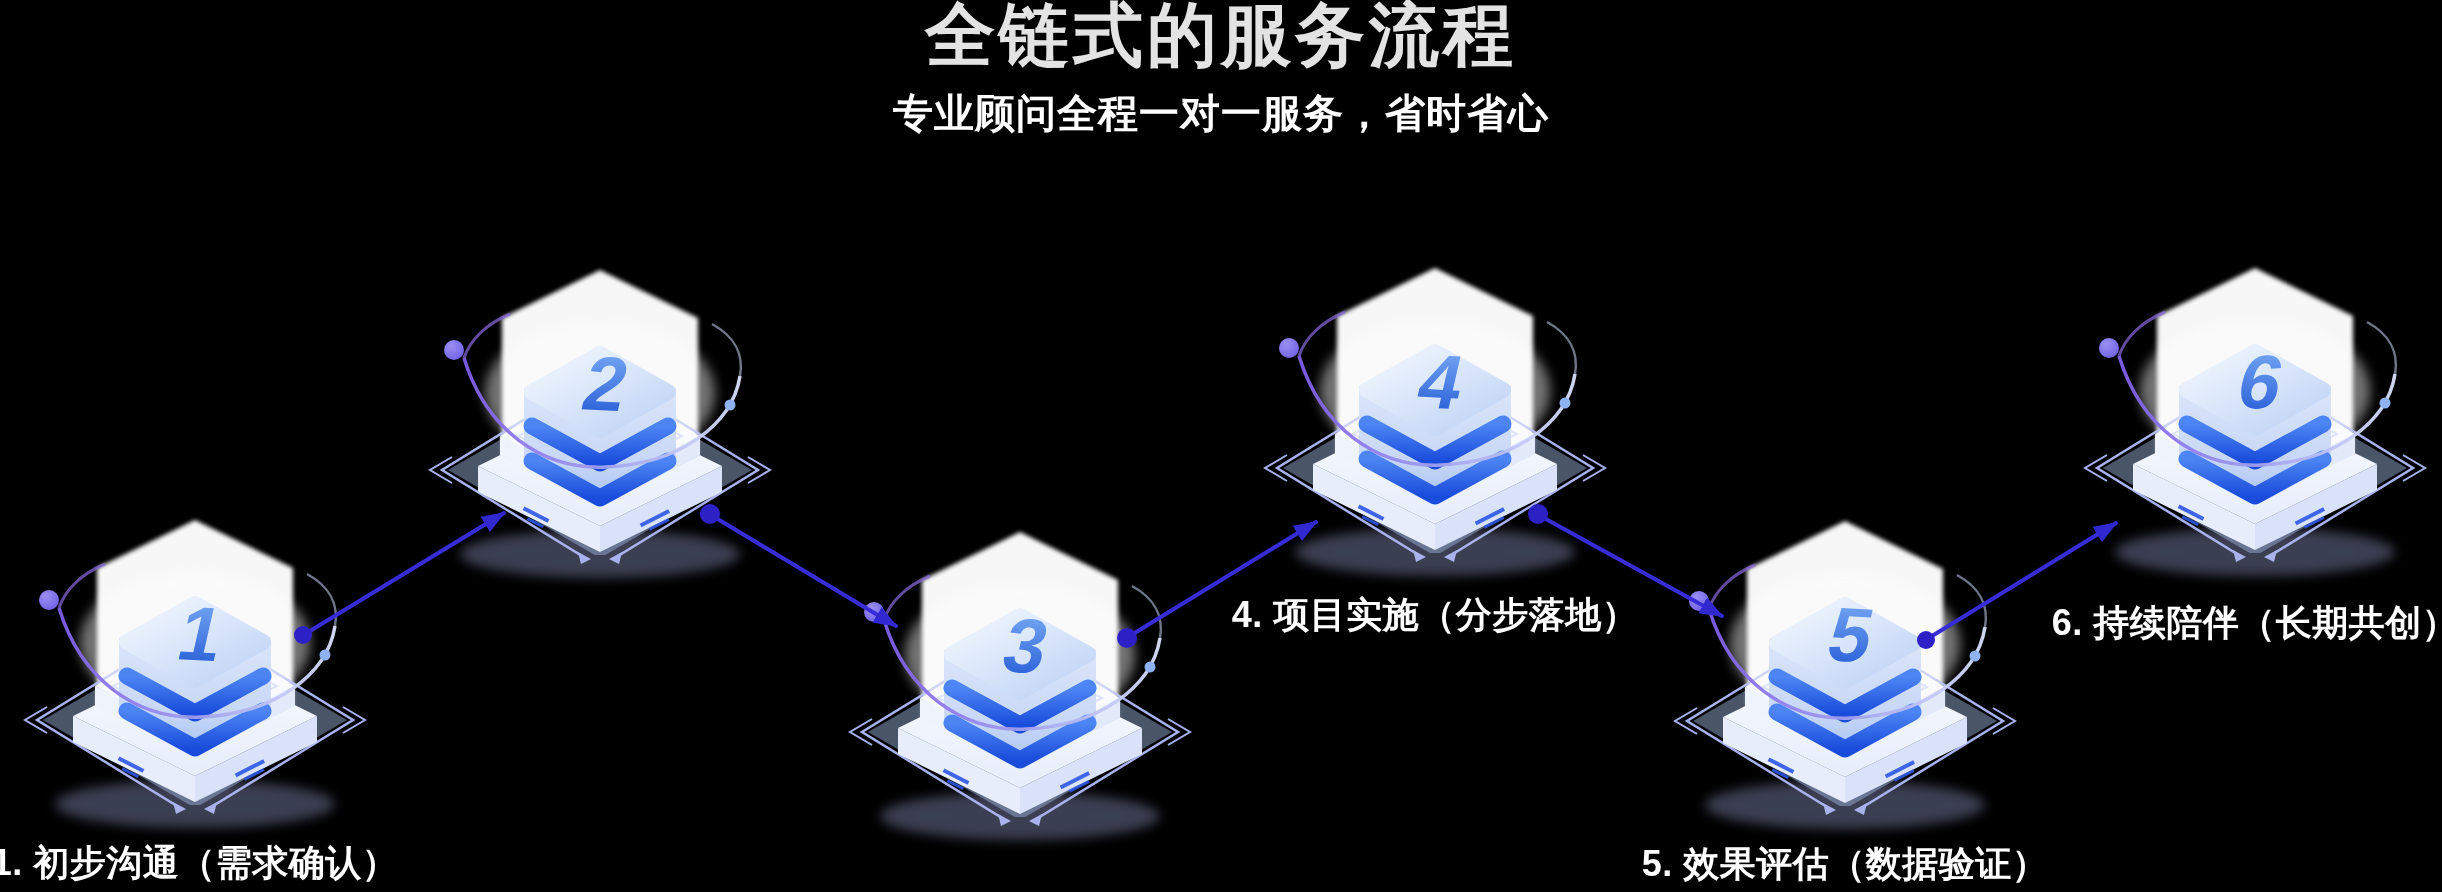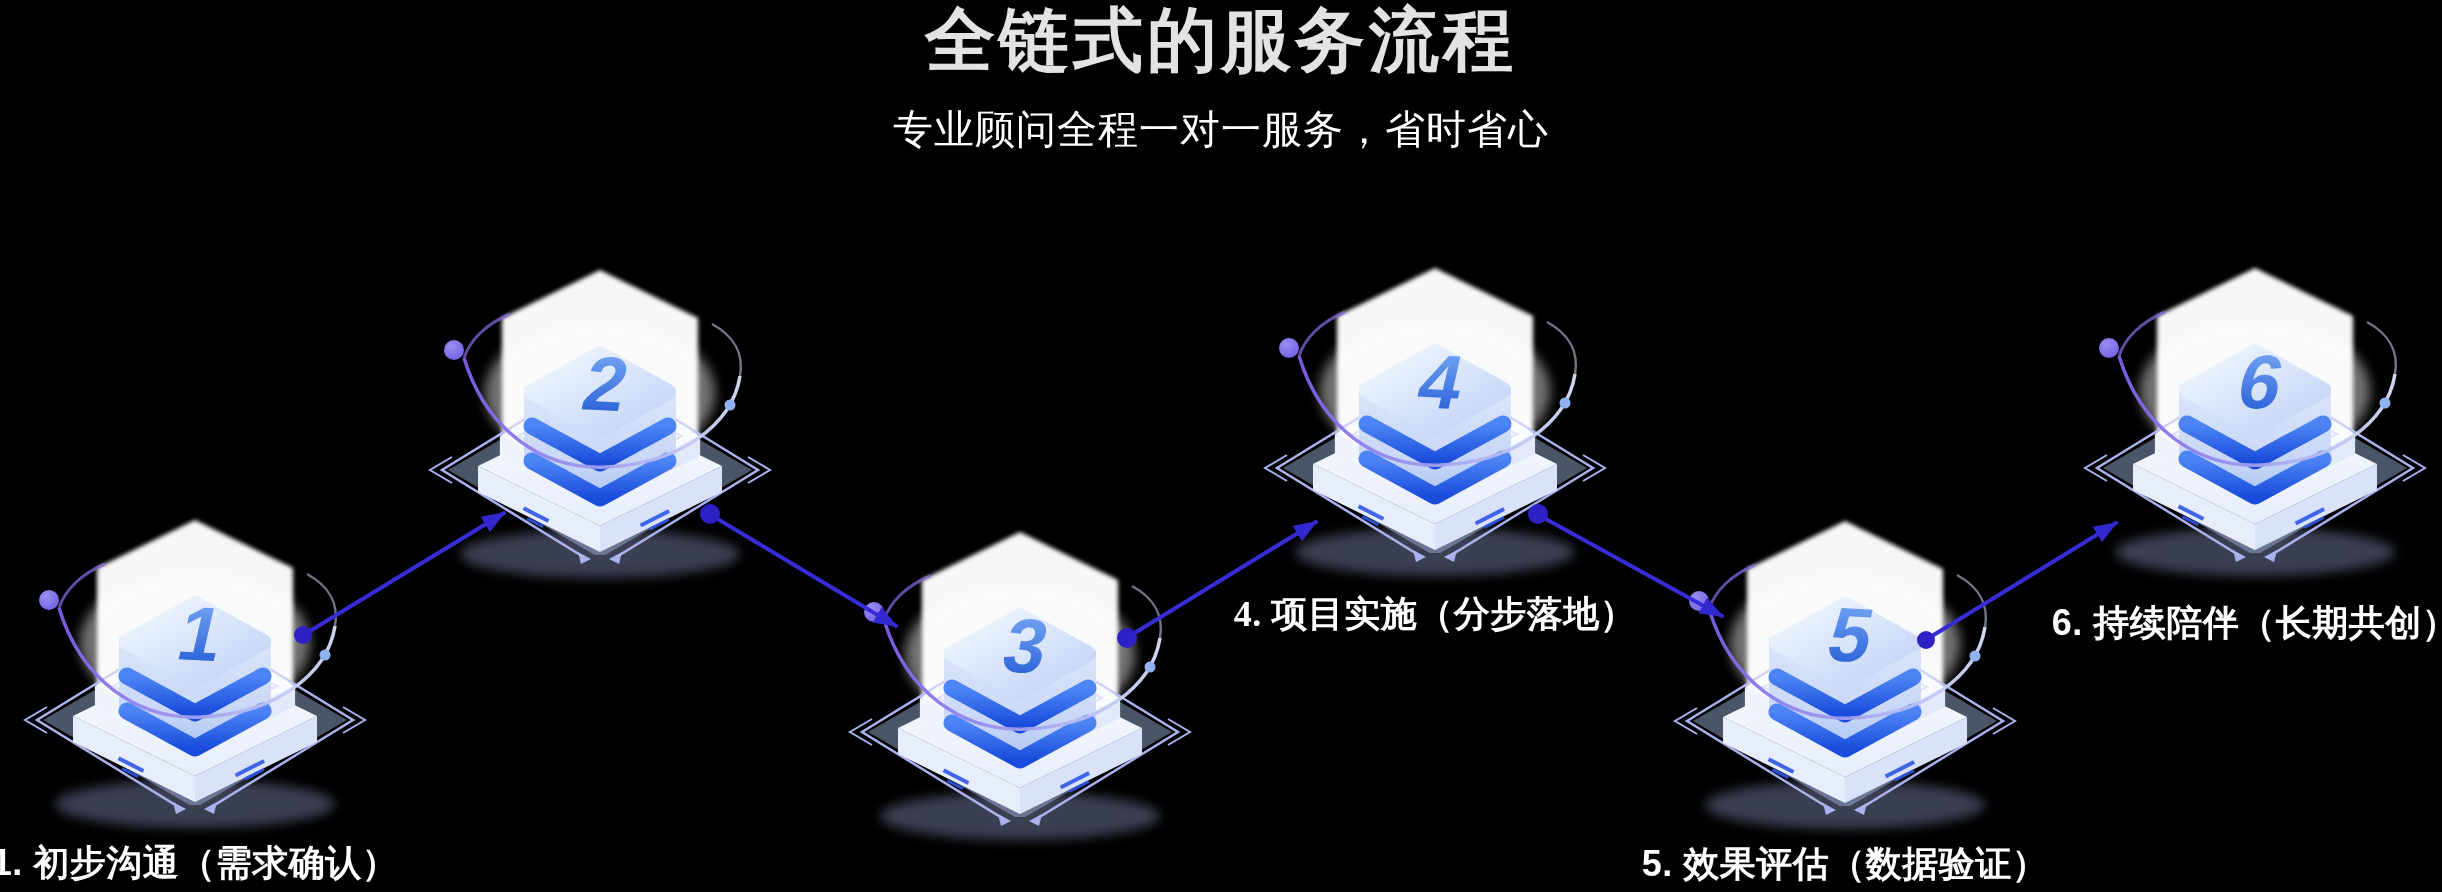--- a/index.html
+++ b/index.html
@@ -2,24 +2,24 @@
 <html><head>
 <meta charset="utf-8">
 <style>
   * { margin:0; padding:0; box-sizing:border-box; }
   html,body { width:2442px; height:892px; background:#000; overflow:hidden; }
   body { position:relative; font-family:"Liberation Sans", sans-serif; }
 
   .page-header { position:absolute; top:0; left:0; width:2442px; text-align:center; }
   .page-title {
     margin-top:2px; font-size:70px; font-weight:900; letter-spacing:4px;
-    color:#e3e3e3; line-height:1.1;
+    color:#e3e3e3; line-height:1.1;font-family:Liberation Mono, monospace;
   }
   .page-subtitle {
-    margin-top:28px; font-size:40px; font-weight:400; letter-spacing:1px;
+    margin-top:12px; font-size:40px; font-weight:700; letter-spacing:1px;
     color:#ffffff; line-height:1.1;
   }
 
   #scene { position:absolute; inset:0; }
 
   .station { position:absolute; width:420px; height:340px; }
   .station-art { position:absolute; left:0; top:0; overflow:visible; }
 
   .step-label {
     position:absolute; left:210px; transform:translateX(-50%);
@@ -331,21 +331,21 @@
         <text class="step-num" transform="translate(210,152) skewX(-10) rotate(3)" text-anchor="middle" fill="url(#numGrad)">4</text>
 
         <g fill="none">
           <path d="M74,100 C80,82 96,66 120,56" stroke="#8a6ce6" stroke-width="3" opacity="0.7"></path>
           <path d="M74,100 C96,172 152,212 216,209 C288,206 342,168 350,118" stroke="url(#ringGrad)" stroke-width="3.5" opacity="0.95"></path>
           <path d="M350,118 C354,96 344,78 322,66" stroke="#ccd6f7" stroke-width="2.5" opacity="0.55"></path>
         </g>
         <circle cx="64" cy="92" r="10" fill="url(#purpleDotGrad)"></circle>
         <circle cx="340" cy="147" r="5.5" fill="#8fb2f0"></circle>
       </svg>
-      <div class="step-label" style="top: 338px; font-family: Liberation Serif, serif;">4. 项目实施（分步落地）</div>
+      <div class="step-label" style="top: 338px;">4. 项目实施（分步落地）</div>
     </div>
 
     <div class="station" style="left: 1635px; top: 509px;">
       <svg class="station-art" width="420" height="340" viewBox="0 0 420 340">
 
         <polygon points="210,12 308,60 308,198 210,246 112,198 112,60" fill="#ffffff" opacity="0.97" filter="url(#blur2)"></polygon>
 
         <path d="M210,124 L362,212 L210,300 L58,212 Z" fill="#93a9d0" opacity="0.5"></path>
 
         <path d="M210,115 L368,212 L210,309 L52,212 Z" fill="none" stroke="#a9b2ef" stroke-width="2.5"></path>

